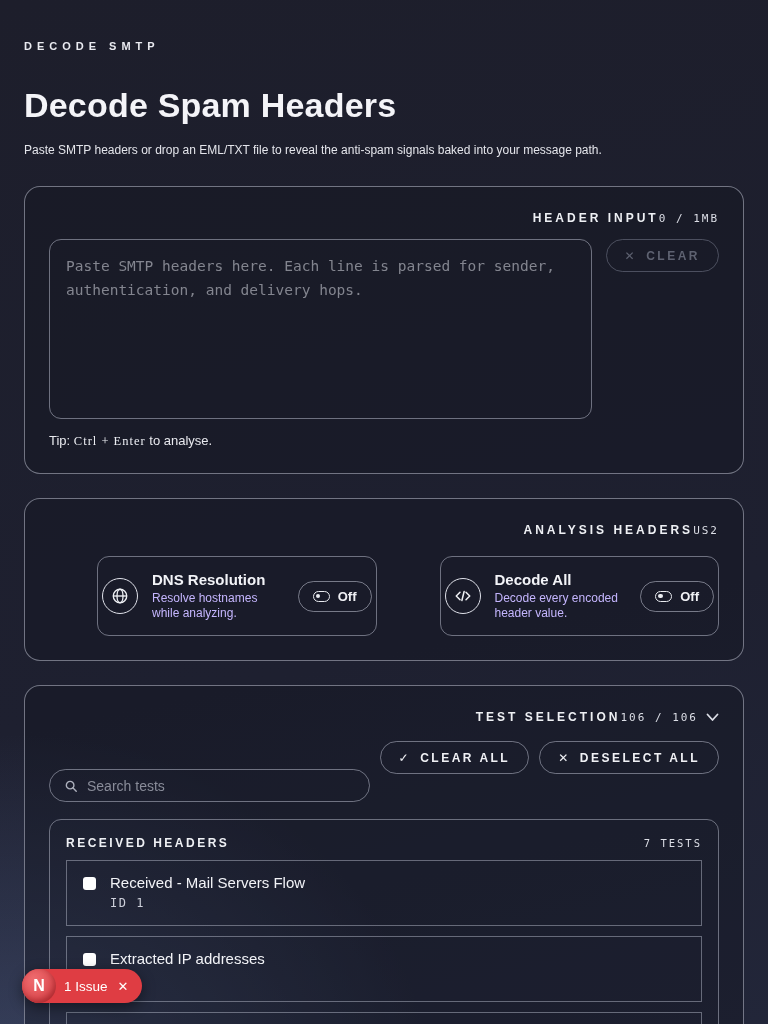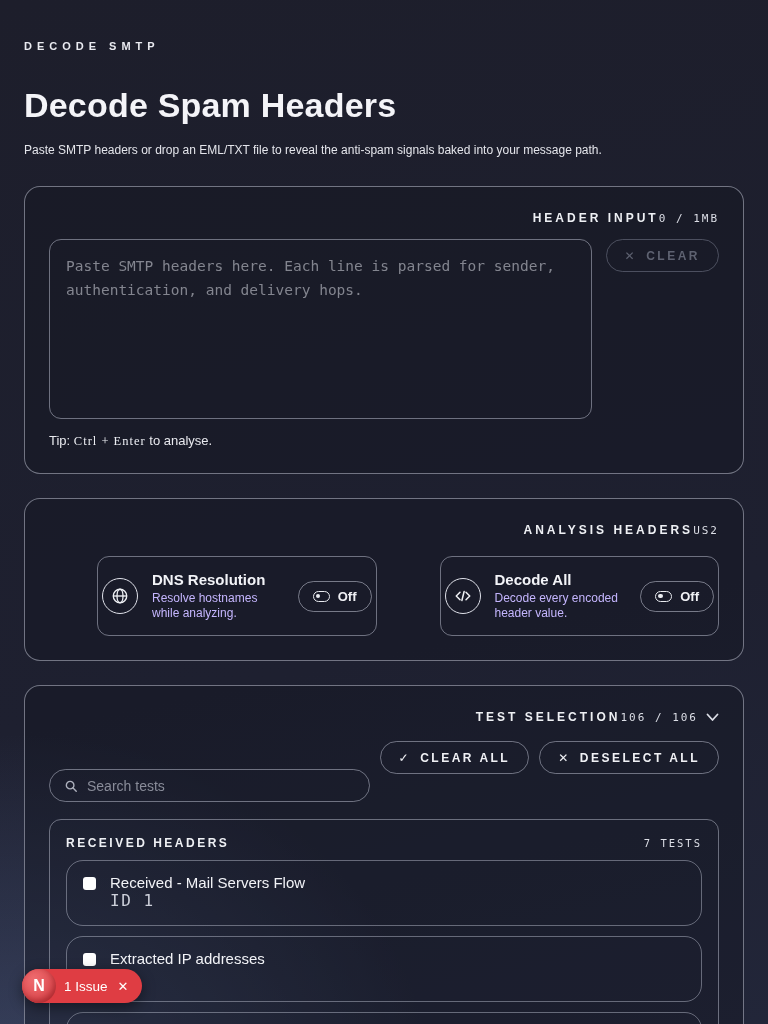--- a/index.html
+++ b/index.html
@@ -102,30 +102,30 @@
     margin-top:17px;
     border:1px solid rgba(196,200,215,0.48);
     border-radius:12px;
     padding:16px 16px 16px 16px;
   }
   .subcard-head { display:flex; align-items:center; justify-content:space-between; }
   .sub-label { font-size:12px; font-weight:700; letter-spacing:2.5px; color:#eef0f4; }
   .sub-meta { font-size:10.5px; letter-spacing:2px; color:#dcdee6; }
   .test-item {
     display:flex; align-items:flex-start; gap:14px;
-    border:1px solid rgba(196,200,215,0.45); border-radius:17px;
+    border:1px solid rgba(196,200,215,0.45); border-radius:0;
     padding:13px 16px; margin-top:10px; min-height:66px; cursor:pointer;
   }
   .test-item:first-of-type { margin-top:15px; }
   .checkbox {
     width:13px; height:13px; flex:0 0 13px; margin-top:3px;
     background:#ffffff; border-radius:3px;
   }
   .ti-title { font-size:15px; font-weight:500; color:#f2f3f7; }
-  .ti-id { font-size:16px; letter-spacing:1.5px; color:#cdd0da; }
+  .ti-id { margin-top:5px; font-size:12px; letter-spacing:1.5px; color:#cdd0da; }
 
   svg.icon { display:block; }
 
   
   .issue-badge {
     position:absolute; left:22px; top:969px; z-index:50;
     display:flex; align-items:center; height:34px;
     background:#df3d43; border-radius:17px;
     padding:0 14px 0 42px;
     box-shadow:0 4px 14px rgba(0,0,0,0.45);

